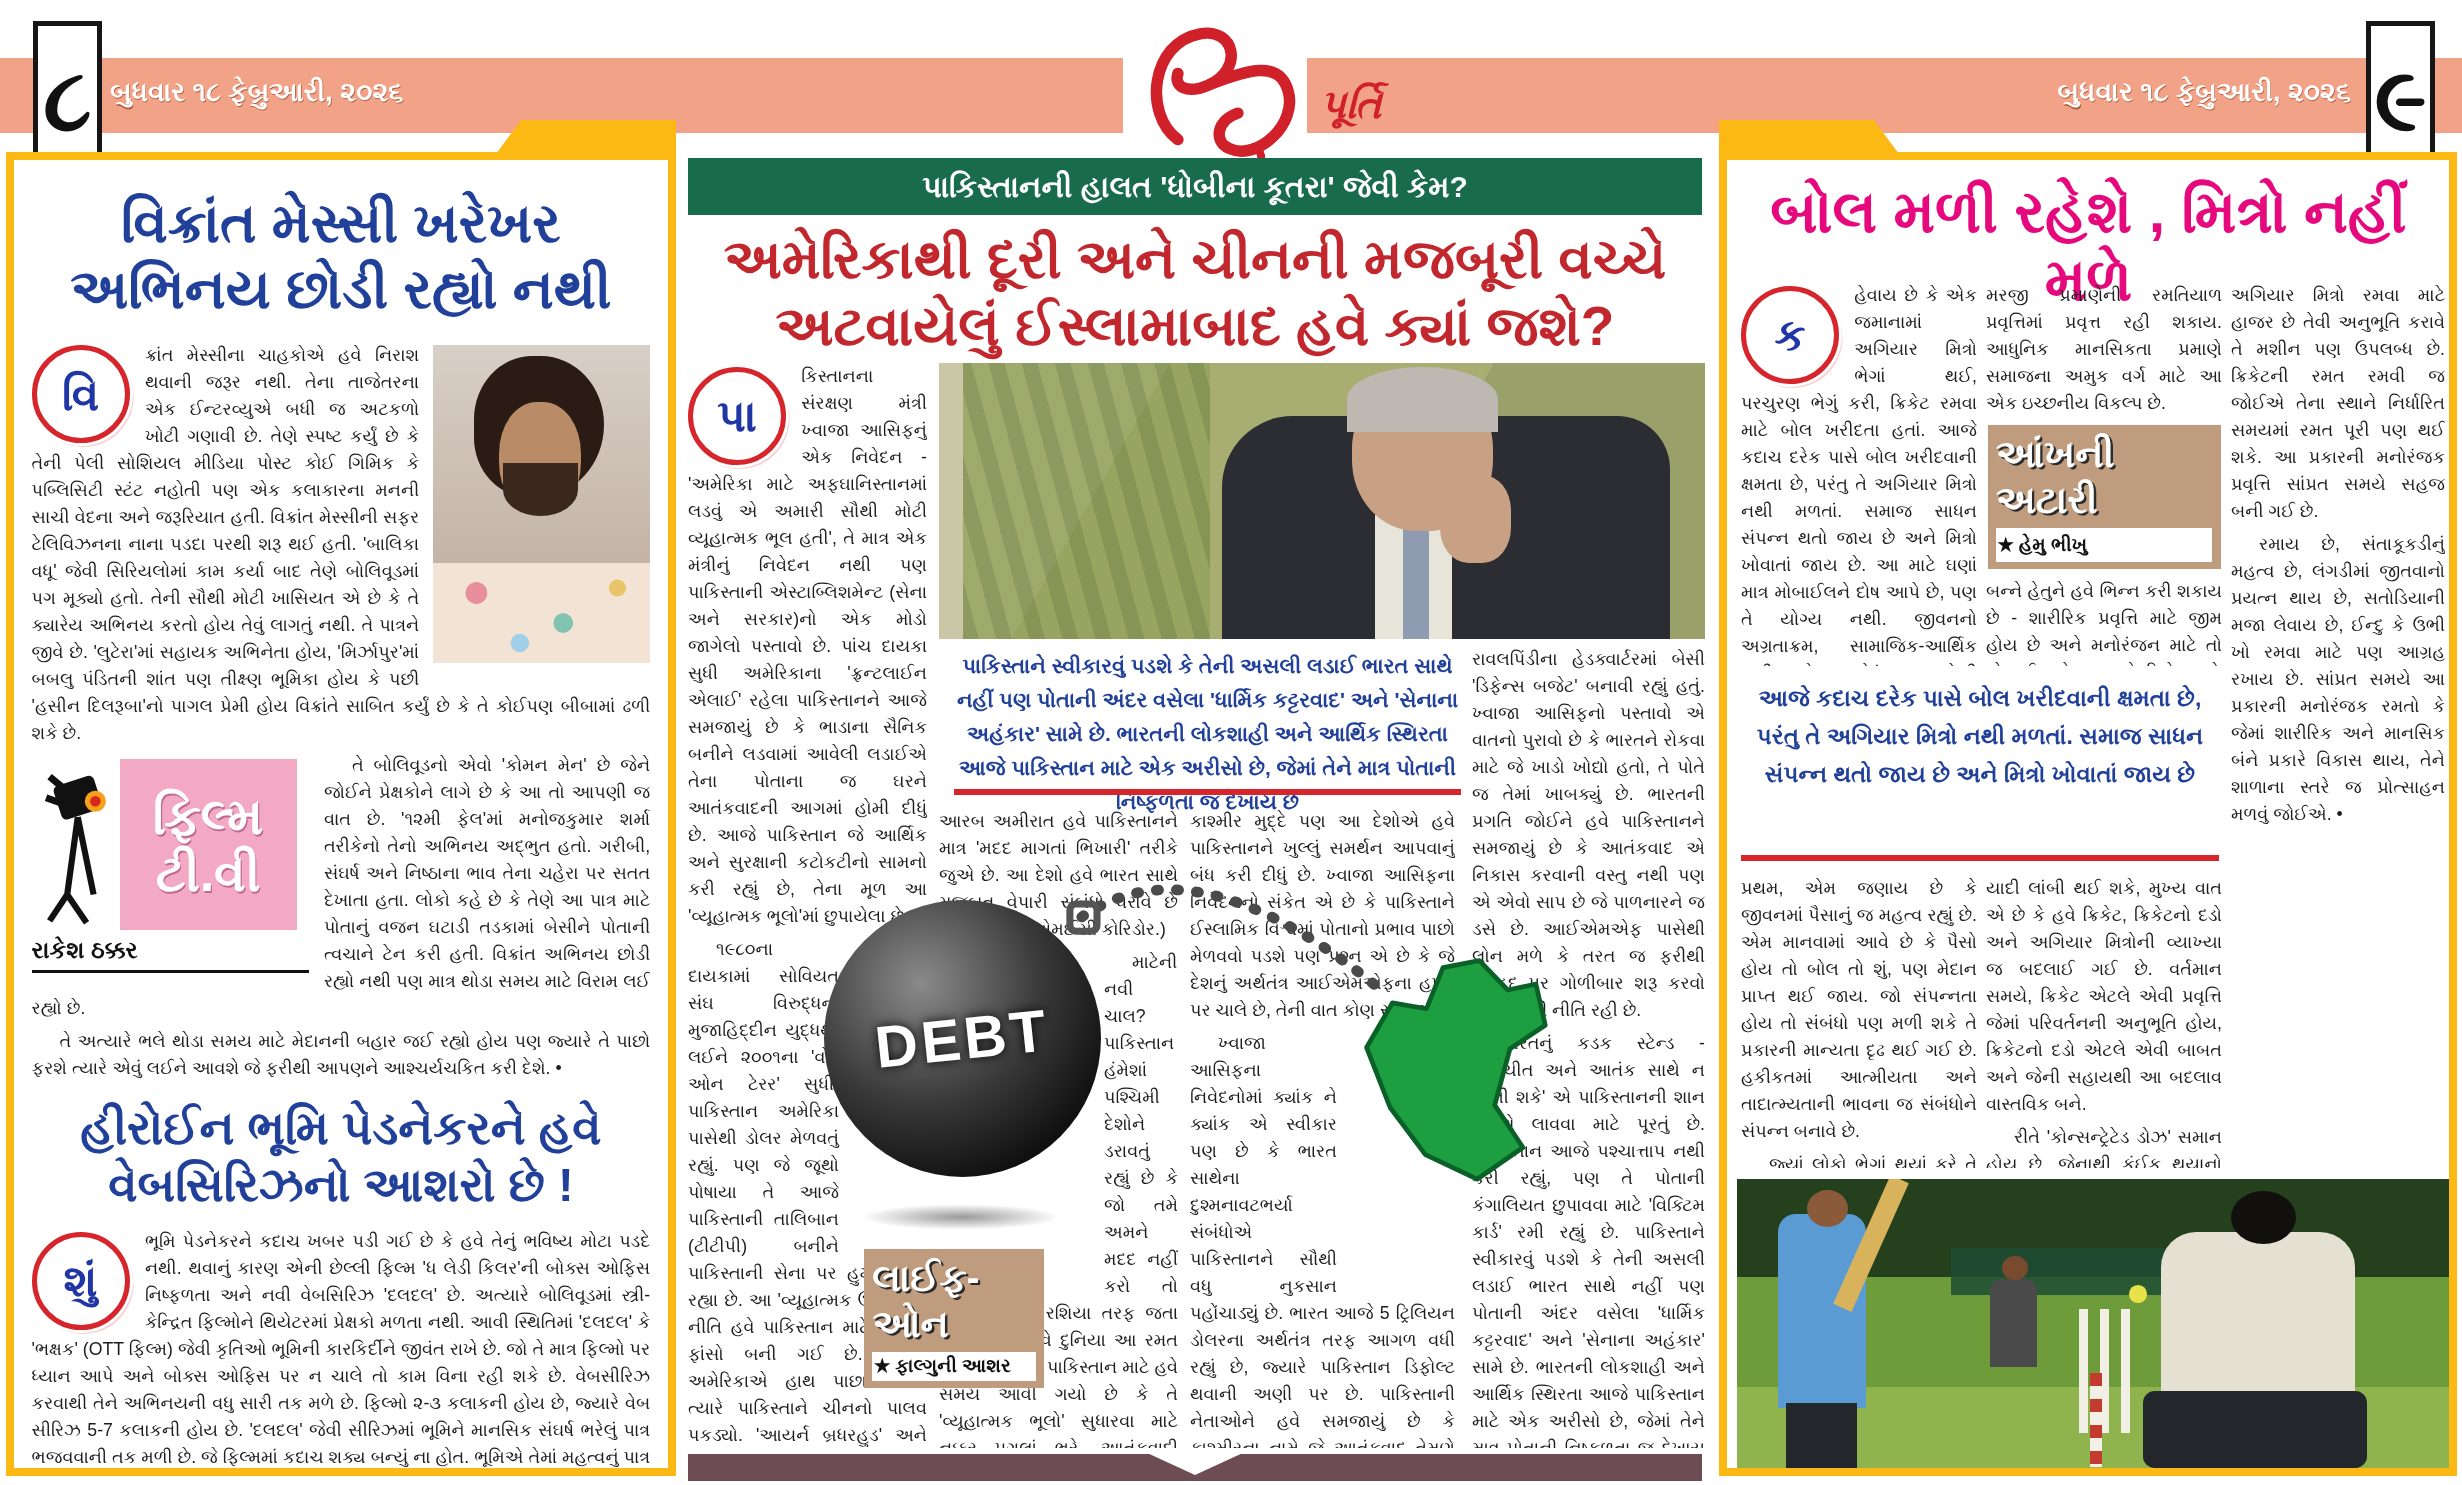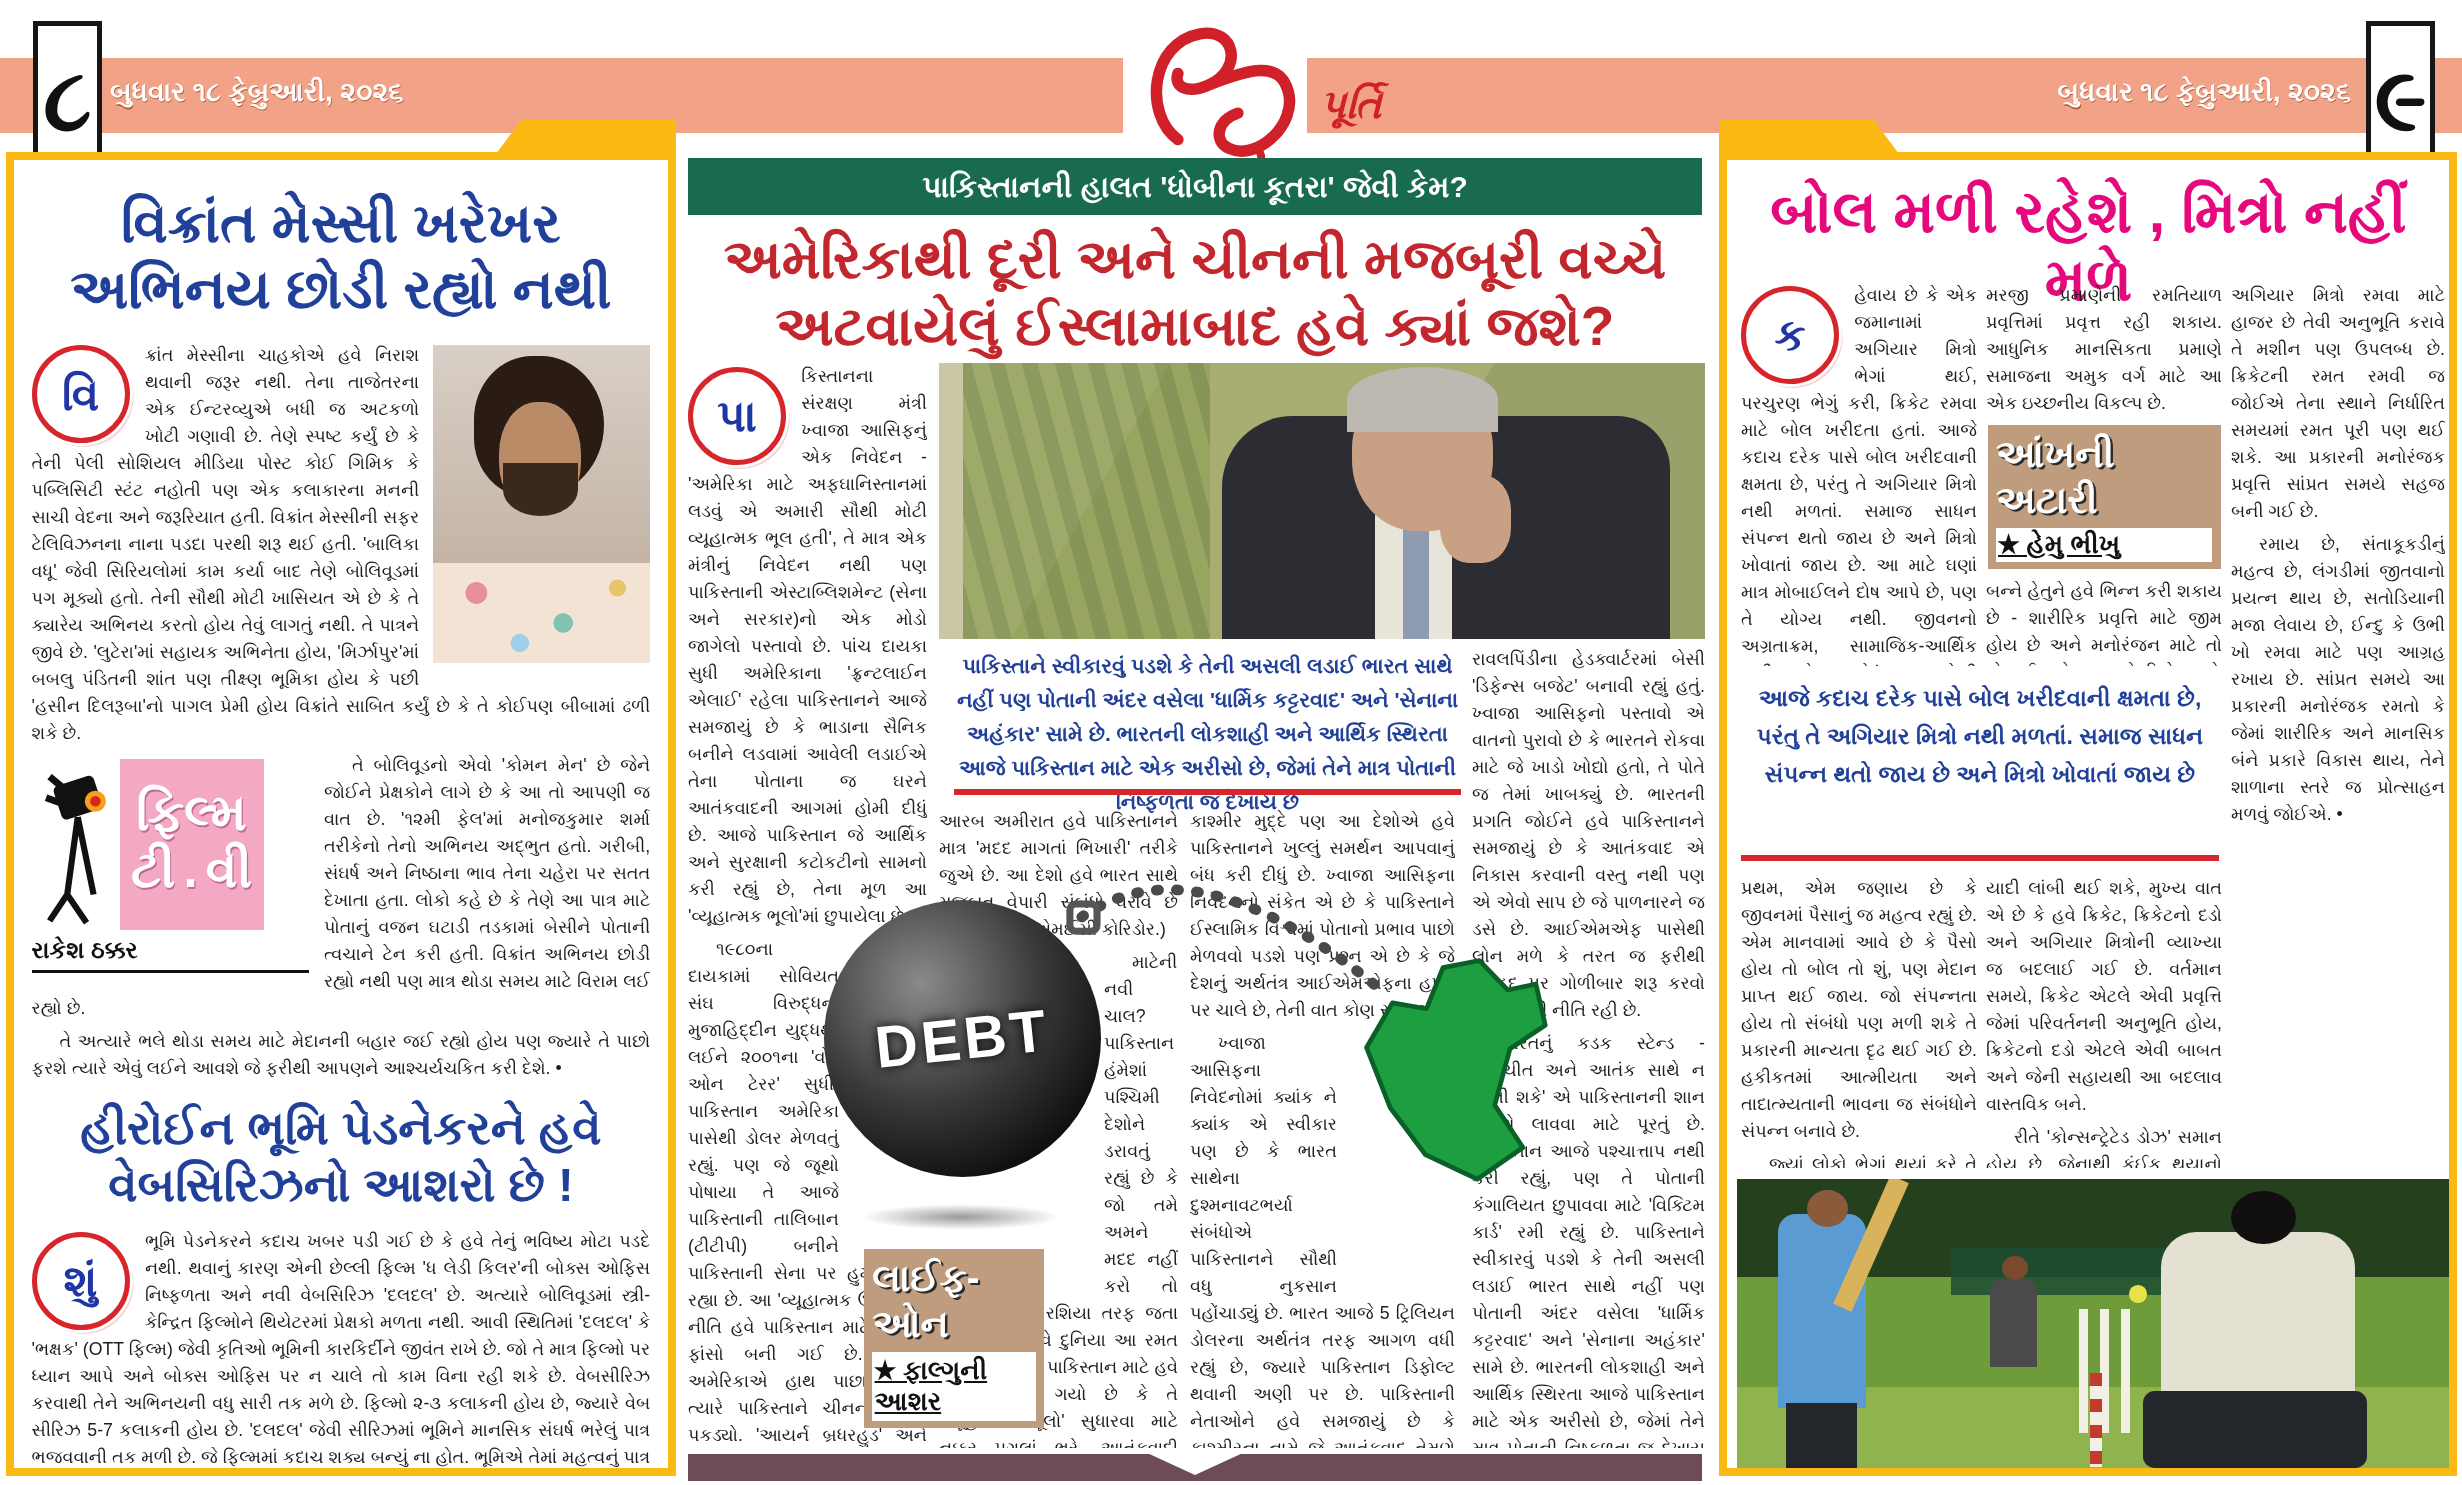--- a/index.html
+++ b/index.html
@@ -44,21 +44,21 @@
   .ph-vikrant .face{position:absolute;left:66px;top:57px;width:82px;height:112px;background:#b98b66;border-radius:46%;}
   .ph-vikrant .beard{position:absolute;left:70px;top:118px;width:75px;height:53px;background:#3a281c;border-radius:0 0 50% 50%;}
   .ph-vikrant .shirt{position:absolute;left:0;bottom:0;width:100%;height:100px;
       background:radial-gradient(circle at 20% 30%,#e88f9d 0 10.6px,transparent 11.2px),
                  radial-gradient(circle at 60% 60%,#7fc3b0 0 9.4px,transparent 10px),
                  radial-gradient(circle at 85% 25%,#e8c46a 0 8.2px,transparent 8.8px),
                  radial-gradient(circle at 40% 80%,#9fd0e8 0 8.8px,transparent 9.4px),#f2e3d5;}
   .badge-film{float:left;width:277px;margin:7px 15.3px 3.5px 0;}
   .badge-film .row{display:flex;align-items:flex-end;}
   .spot{width:88px;height:159px;}
-  .pinkbox{width:144px;height:171px;background:#f3a9c4;display:flex;flex-direction:column;align-items:center;justify-content:center;font-family:Liberation Mono, monospace;}
+  .pinkbox{width:177px;height:171px;background:#f3a9c4;display:flex;flex-direction:column;align-items:center;justify-content:center;}
   .pinkbox span{font-size:51px;line-height:57px;font-weight:700;color:#ffffff;text-shadow:1.2px 1.8px 0 #c06a92;}
   .byline1{font-size:23.6px;font-weight:700;color:#111;text-align:left;border-bottom:3.5px solid #111;padding:4.7px 0 5.9px;margin-top:2.4px;}
   
   .kicker{position:absolute;left:688px;top:158px;width:1014px;height:57px;background:#186b4c;color:#fff;
           font-size:30px;font-weight:700;text-align:center;line-height:57px;}
   .chead{position:absolute;left:688px;width:1014px;text-align:center;color:#c1272d;font-weight:700;font-size:55px;line-height:61px;}
   .chead.l1{top:229px;} .chead.l2{top:296px;}
   .ccol{position:absolute;overflow:hidden;}
   .c-photo{position:absolute;left:939px;top:363px;width:766px;height:276px;overflow:hidden;}
   .c-photo .bg{position:absolute;inset:0;background:linear-gradient(120deg,#c9c7a5 0 25%,#a8ad72 25% 60%,#9aa06a 60%);}
@@ -76,21 +76,21 @@
   .ball{position:absolute;left:824px;top:900px;width:277px;height:277px;border-radius:50%;
         background:radial-gradient(circle at 35% 30%,#8a8a8a,#3a3a3a 45%,#0c0c0c 80%);
         display:flex;align-items:center;justify-content:center;z-index:3;}
   .ball span{color:#fff;font-weight:700;font-size:59px;letter-spacing:3.5px;transform:rotate(-6deg);text-shadow:0 0 10.6px #000;}
   .ballshadow{position:absolute;left:861px;top:1204px;width:200px;height:26px;border-radius:50%;
               background:radial-gradient(ellipse,#9a9a9a,transparent 70%);z-index:2;}
   .chain{position:absolute;left:1064px;top:852px;width:342px;height:189px;z-index:2;}
   .pakmap{position:absolute;left:1356px;top:953px;width:194px;height:242px;z-index:2;}
   .badge-tan{background:#bf9c7e;padding:5.9px 8.2px 7px;box-sizing:border-box;text-align:left;}
   .badge-tan .ttl{font-size:38px;font-weight:700;color:#fff;text-shadow:2.4px 2.4px 0 #2b2b2b;line-height:46px;}
-  .badge-tan .sub{background:#fff;margin-top:4.7px;font-size:26px;font-weight:700;color:#111;padding:3.5px 2.4px;text-decoration:underline;}
+  .badge-tan .sub{background:#fff;margin-top:4.7px;font-size:19px;font-weight:700;color:#111;padding:3.5px 2.4px;}
   .b-lifeon{position:absolute;left:864px;top:1249px;width:180px;z-index:4;}
   .b-atari{width:233px;margin:8.2px auto 9.4px;}
   .cfooter{position:absolute;left:688px;top:1454px;width:1014px;height:27px;background:#6e4c55;
            clip-path:polygon(0 0,45.5% 0,50% 78%,54.5% 0,100% 0,100% 100%,0 100%);}
   
   .rhead{position:absolute;left:1741px;top:178px;width:695px;text-align:center;color:#e6097d;
          font-weight:700;font-size:59px;line-height:68px;}
   .pull{position:absolute;left:1741px;top:679px;width:478px;font-size:23px;line-height:38px;font-weight:700;
         color:#21409a;text-align:center;}
   .prule{position:absolute;left:1741px;top:855px;width:478px;height:5.9px;background:#d6252b;}

